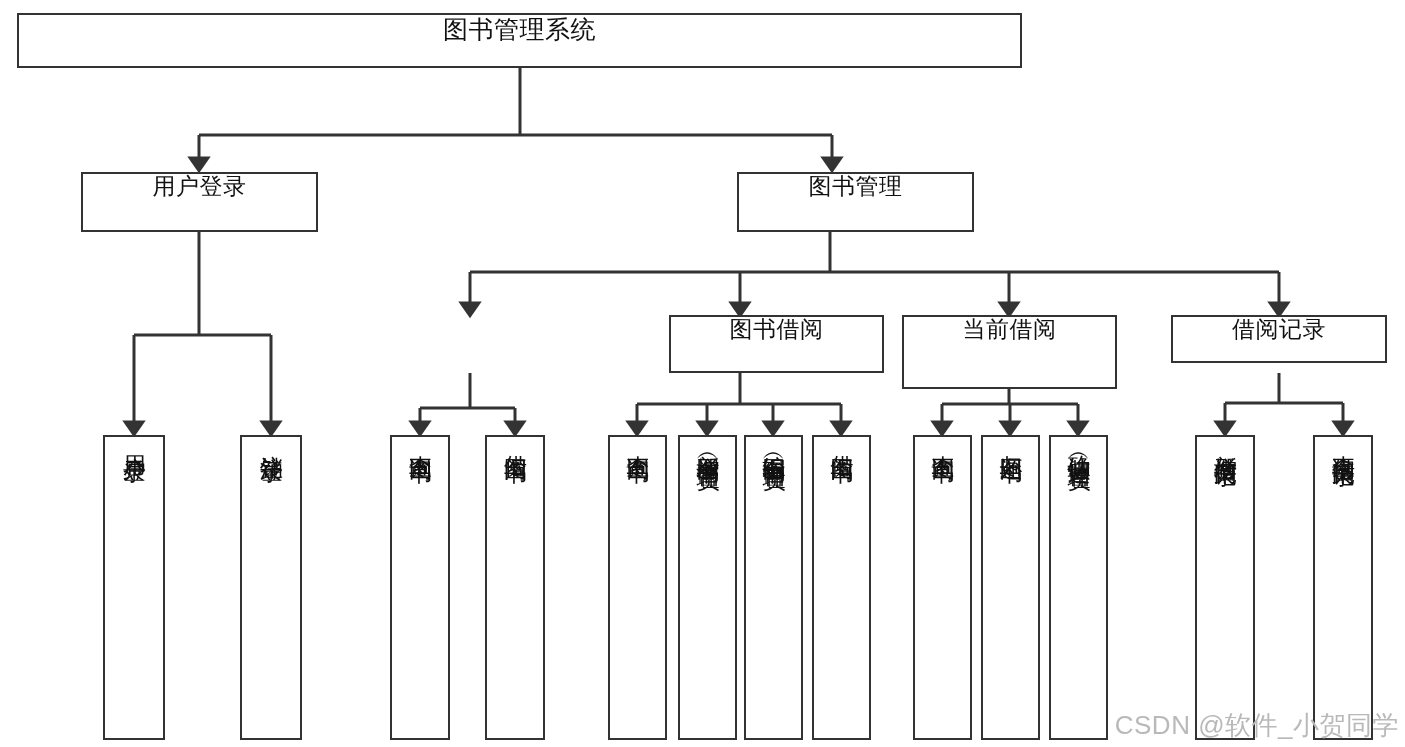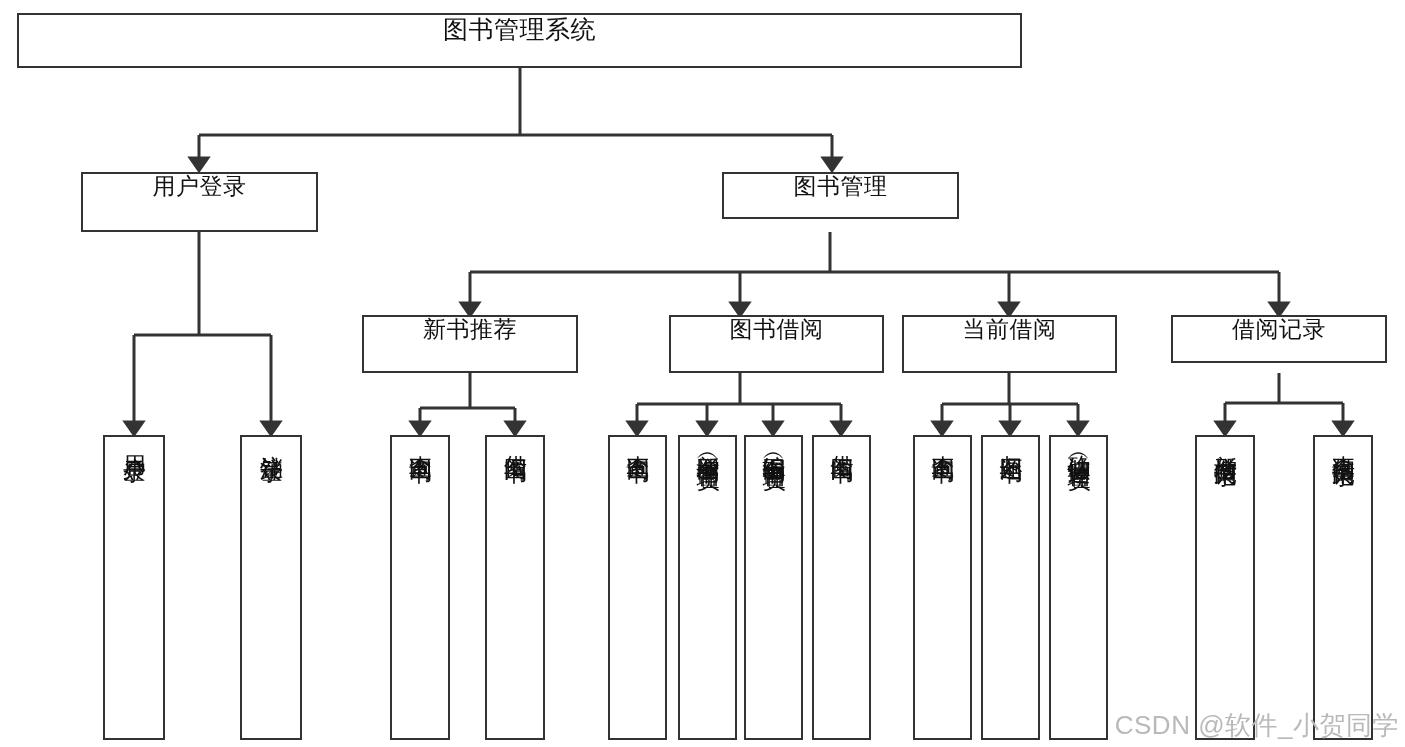--- a/index.html
+++ b/index.html
@@ -121,31 +121,28 @@
     </g>
   </svg>
 
   <div class="node h-node" id="root-node" style="left:17px; top:13px; width:1005px; height:55px;">
     <span class="node-label">图书管理系统</span>
   </div>
 
   <div class="node h-node" style="left:81px; top:172px; width:237px; height:60px;">
     <span class="node-label">用户登录</span>
   </div>
-  <div class="node h-node" style="left:722px; top:172px; width:237px; height:47px;">
+  <div class="node h-node" style="left:737px; top:172px; width:237px; height:60px;">
     <span class="node-label">图书管理</span>
   </div>
 
-  <div class="node h-node" style="left:362px; top:315px; width:216px; height:58px;">
-    <span class="node-label">新书推荐</span>
-  </div>
   <div class="node h-node" style="left:633px; top:315px; width:215px; height:58px;margin-left:36px;">
     <span class="node-label">图书借阅</span>
   </div>
-  <div class="node h-node" style="left:902px; top:315px; width:215px; height:58px;">
+  <div class="node h-node" style="left:902px; top:315px; width:215px; height:74px;">
     <span class="node-label">当前借阅</span>
   </div>
   <div class="node h-node" style="left:1171px; top:315px; width:216px; height:48px;">
     <span class="node-label">借阅记录</span>
   </div>
 
   <div class="node v-node" style="left:103px; top:435px; width:62px; height:305px;">
     <span class="node-label">用户登录</span>
   </div>
   <div class="node v-node" style="left:240px; top:435px; width:62px; height:305px;">

